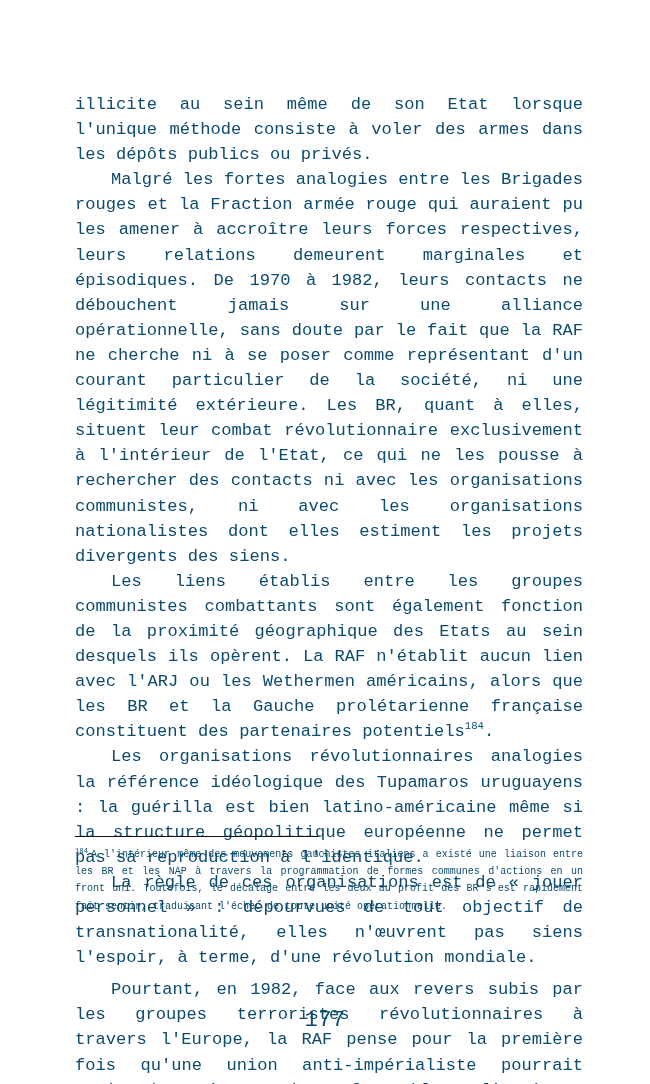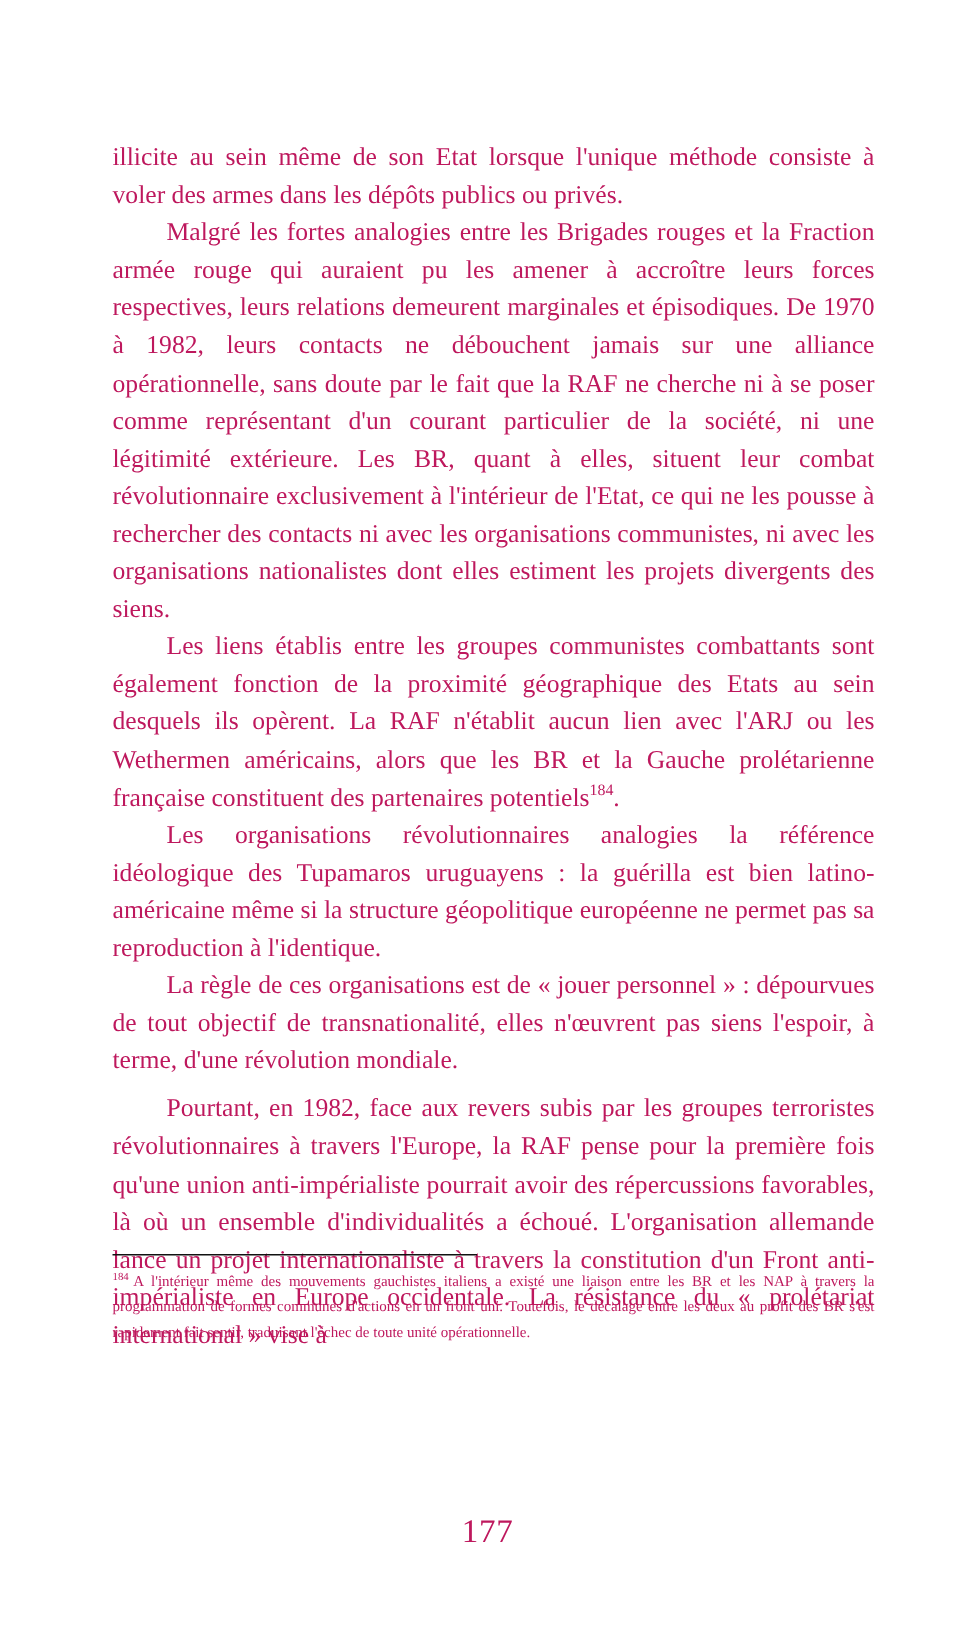--- a/index.html
+++ b/index.html
@@ -6,22 +6,22 @@
     margin: 0;
     padding: 0;
     background: #ffffff;
   }
   .page {
     position: relative;
     width: 650px;
     height: 1084px;
     background: #ffffff;
     overflow: hidden;
-    font-family: Liberation Serif, serif;
-    color: #be185d;
+    font-family: Liberation Mono, monospace;
+    color: #0c4a6e;
   }
   .text-block {
     position: absolute;
     left: 75px;
     top: 92px;
     width: 508px;
   }
   p.para {
     margin: 0;
     text-align: justify;

